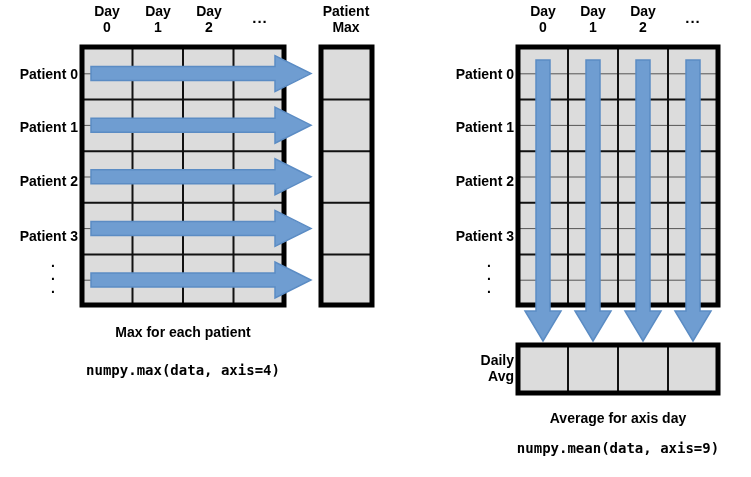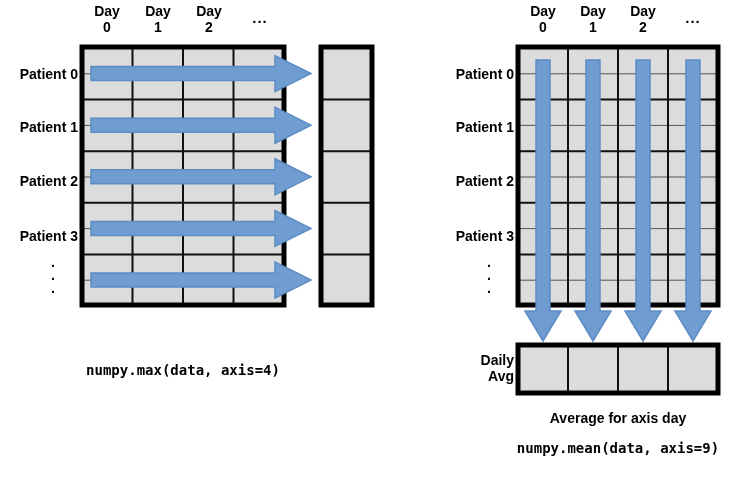--- a/index.html
+++ b/index.html
@@ -19,20 +19,22 @@
 
 <div class="stage">
 
   <div class="hdr" style="left:82px;top:3px;width:50px;">Day
 0</div>
   <div class="hdr" style="left:133px;top:3px;width:50px;">Day
 1</div>
   <div class="hdr" style="left:184px;top:3px;width:50px;">Day
 2</div>
   <div class="hdr" style="left:235px;top:10px;width:50px;font-size:15px;letter-spacing:1px;">...</div>
+  <div class="hdr" style="left:311px;top:3px;width:70px;">Patient
+Max</div>
 
   <div class="rlabel" style="left:0px;top:66px;width:78px;">Patient 0</div>
   <div class="rlabel" style="left:0px;top:119px;width:78px;">Patient 1</div>
   <div class="rlabel" style="left:0px;top:173px;width:78px;">Patient 2</div>
   <div class="rlabel" style="left:0px;top:228px;width:78px;">Patient 3</div>
   <div class="dots" style="left:28px;top:256px;width:50px;">.
 .
 .</div>
 
   <svg width="751" height="477" viewBox="0 0 751 477">
@@ -77,20 +79,21 @@
 
     <g fill="#6f9dd1" stroke="#5b8cc4" stroke-width="1.5">
       <polygon points="91,66.6 275,66.6 275,55.6 311,73.6 275,91.6 275,80.6 91,80.6"></polygon>
       <polygon points="91,118.2 275,118.2 275,107.2 311,125.2 275,143.2 275,132.2 91,132.2"></polygon>
       <polygon points="91,169.8 275,169.8 275,158.8 311,176.8 275,194.8 275,183.8 91,183.8"></polygon>
       <polygon points="91,221.4 275,221.4 275,210.4 311,228.4 275,246.4 275,235.4 91,235.4"></polygon>
       <polygon points="91,273.0 275,273.0 275,262.0 311,280.0 275,298.0 275,287.0 91,287.0"></polygon>
     </g>
   </svg>
 
+  <div class="cap" style="left:82px;top:324px;width:202px;">Max for each patient</div>
   <div class="code" style="left:52px;top:362px;width:262px;">numpy.max(data, axis=4)</div>
 
   <div class="hdr" style="left:518px;top:3px;width:50px;">Day
 0</div>
   <div class="hdr" style="left:568px;top:3px;width:50px;">Day
 1</div>
   <div class="hdr" style="left:618px;top:3px;width:50px;">Day
 2</div>
   <div class="hdr" style="left:668px;top:10px;width:50px;font-size:15px;letter-spacing:1px;">...</div>
 

